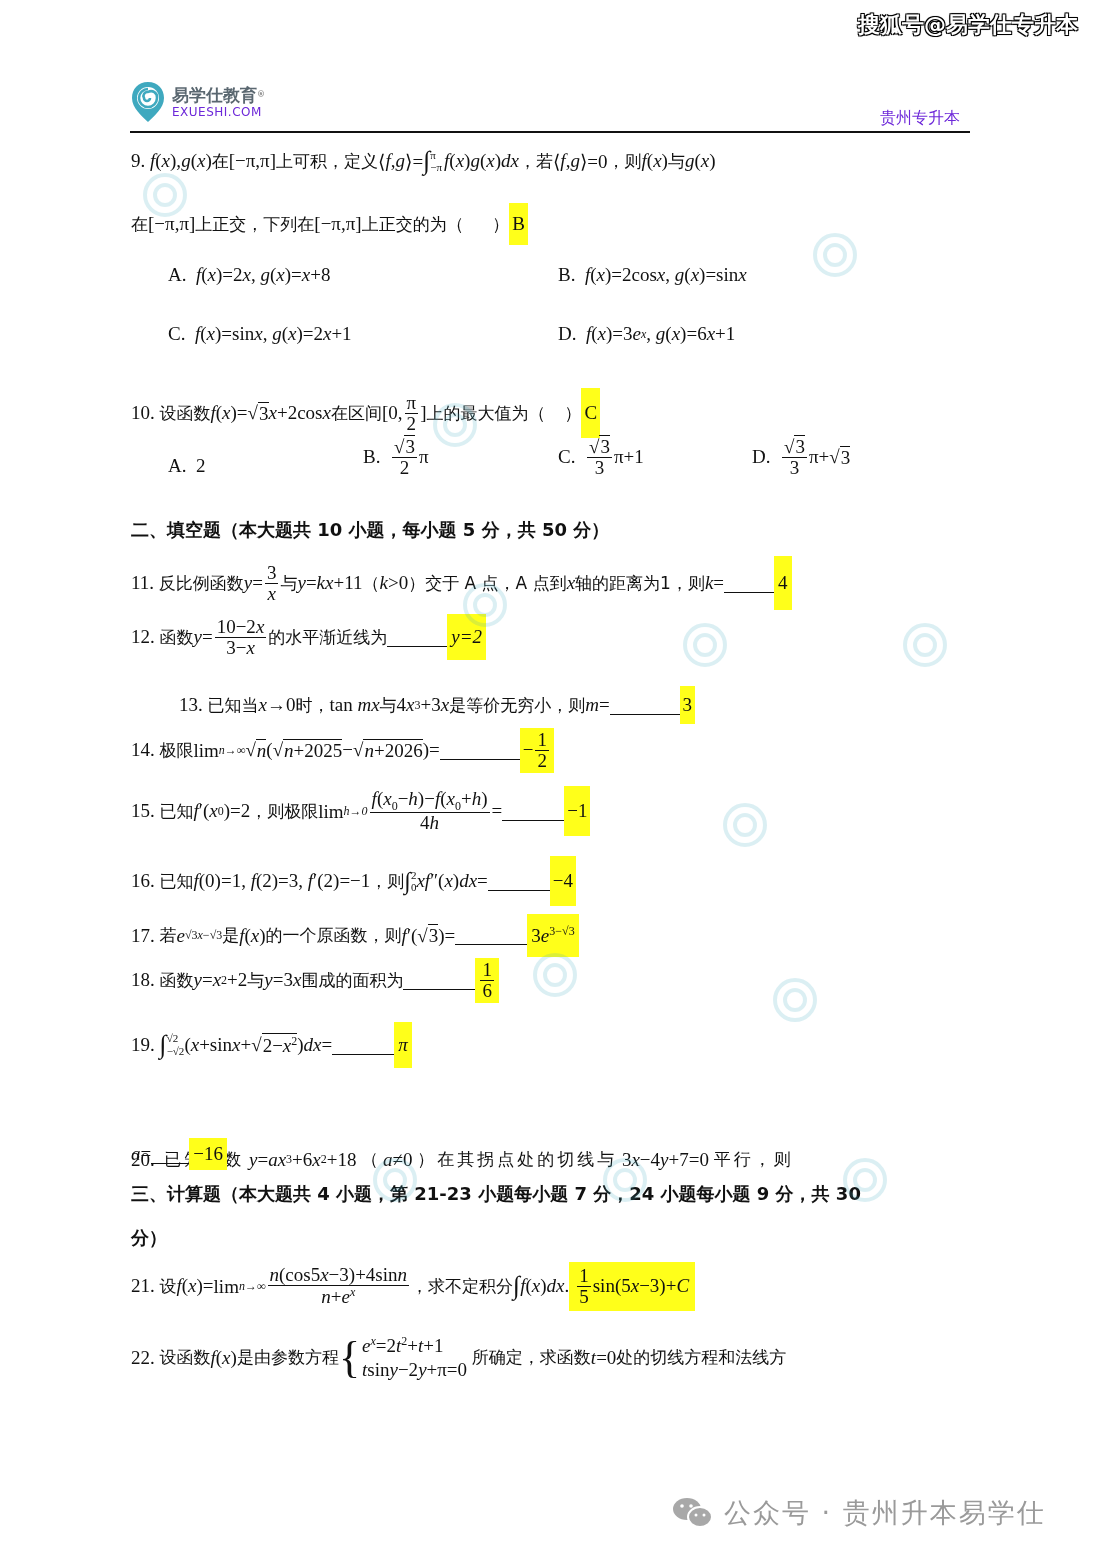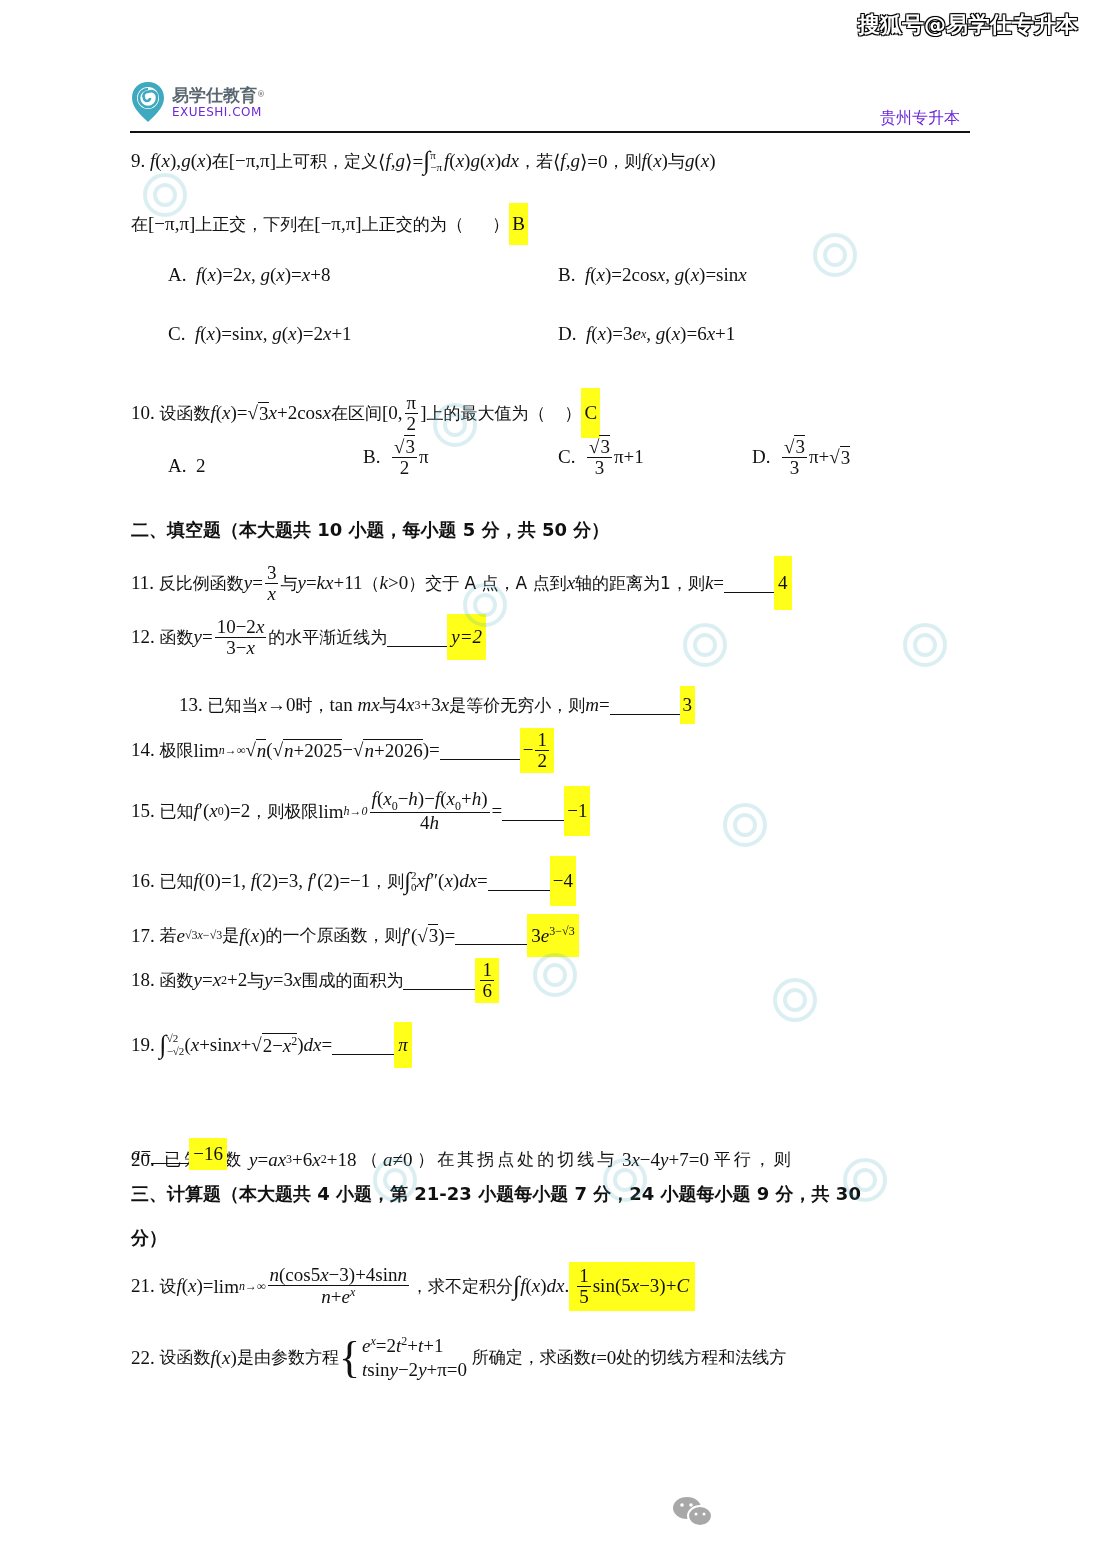--- a/index.html
+++ b/index.html
@@ -237,13 +237,14 @@
 
 <div class="abs footer">
   <svg width="42" height="34" viewBox="0 0 42 34">
     <ellipse cx="15" cy="13" rx="14" ry="11" fill="#a8a8a8"></ellipse>
     <ellipse cx="28" cy="21" rx="12" ry="10" fill="#a8a8a8" stroke="#fff" stroke-width="2"></ellipse>
     <circle cx="10" cy="10" r="1.8" fill="#fff"></circle>
       <circle cx="19" cy="10" r="1.8" fill="#fff"></circle>
     <circle cx="24" cy="19" r="1.5" fill="#fff"></circle>
       <circle cx="32" cy="19" r="1.5" fill="#fff"></circle>
   </svg>
+  <span style="margin-left:10px;">公众号 · 贵州升本易学仕</span>
 </div>
 
 </body></html>

